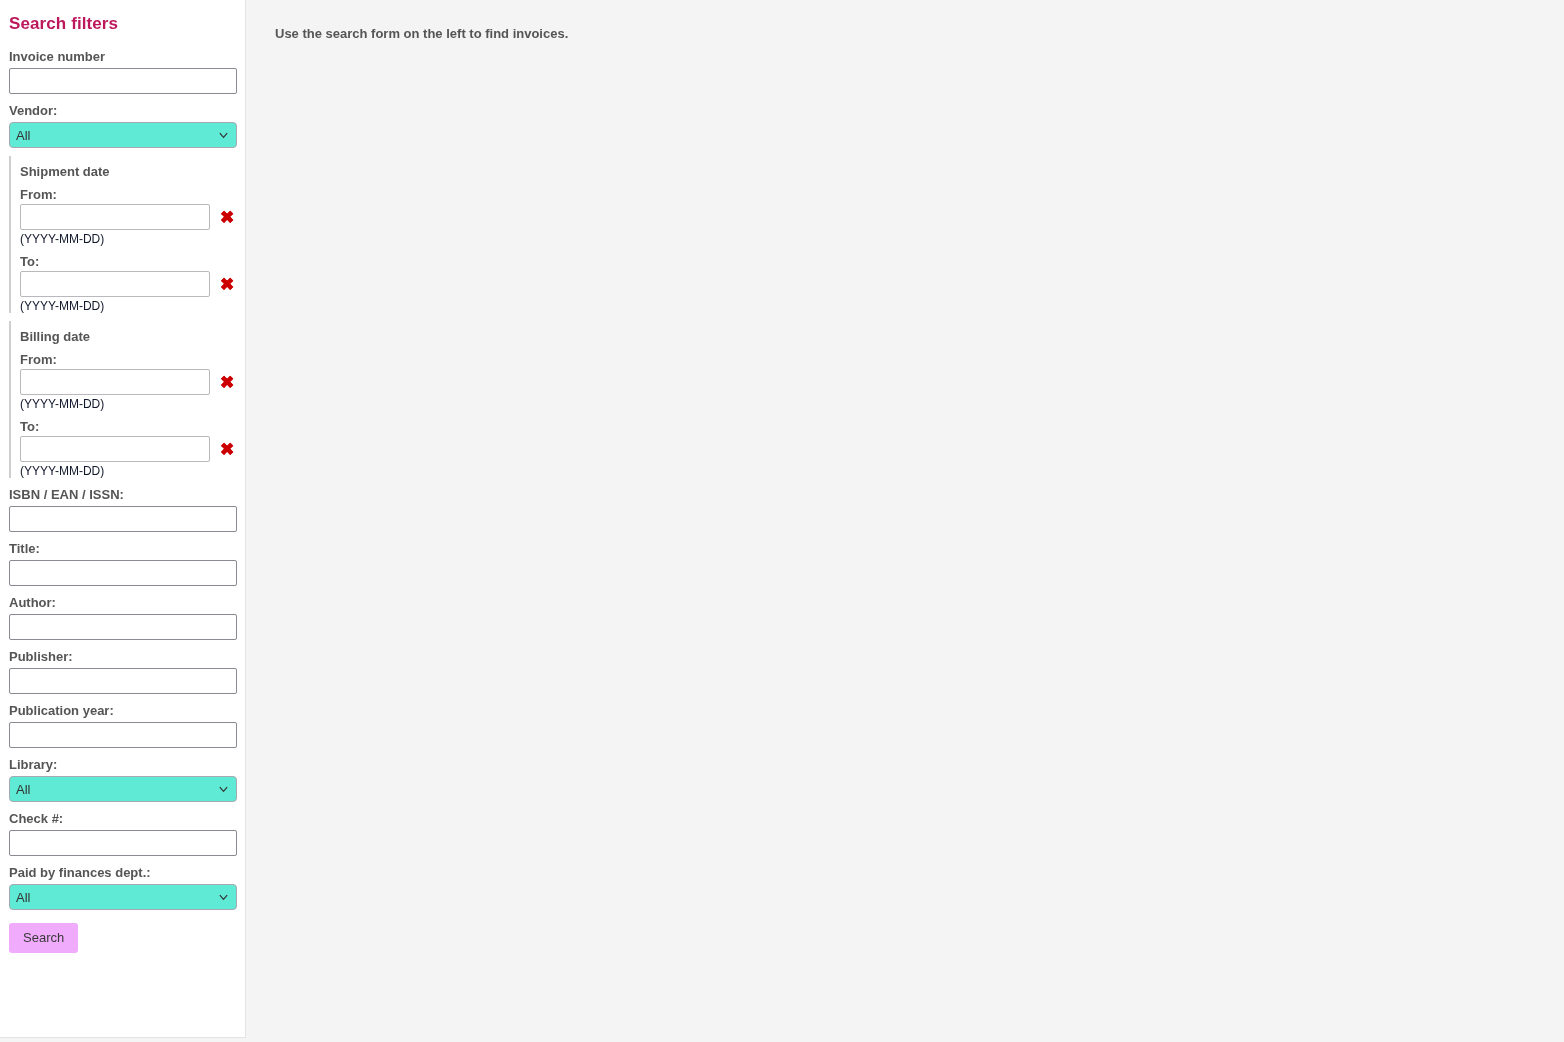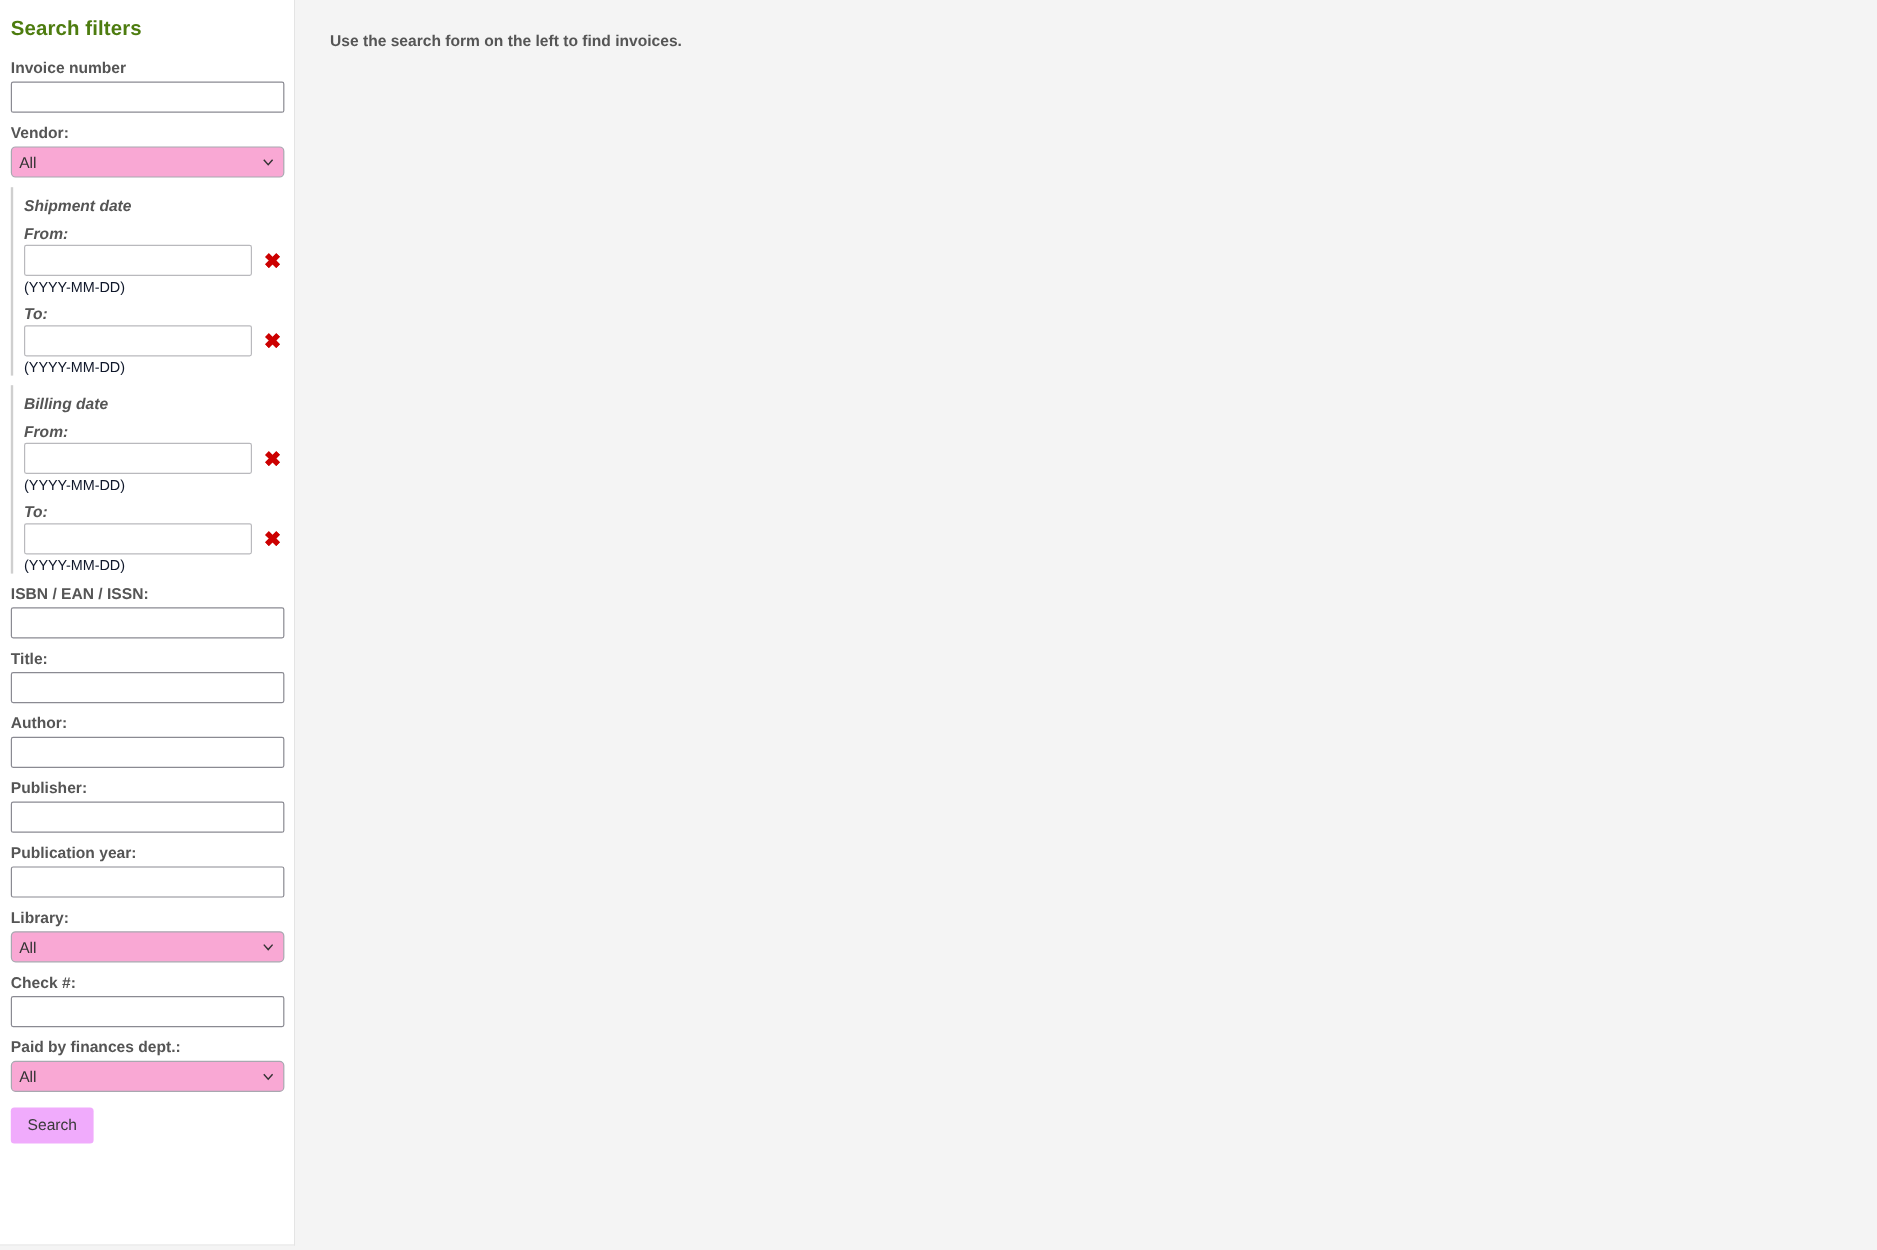--- a/index.html
+++ b/index.html
@@ -32,21 +32,21 @@
     padding: 0 0 10px 0;
     height: 1038px;
     overflow: hidden;
   }
 
   .sidebar-inner { padding: 0 9px 0 9px; }
 
   .panel-title {
     font-size: 17px;
     font-weight: bold;
-    color: #4d7c0f;
+    color: #be185d;
     margin: 0;
     padding: 14px 0 6px 0;
     letter-spacing: 0.1px;
   }
 
   .field-label {
     display: block;
     font-weight: bold;
     font-size: 13px;
     color: #555;
@@ -75,21 +75,20 @@
     margin: 8px 0 0 0;
     padding: 0 0 0 9px;
   }
 
   .group-title {
     font-weight: bold;
     font-size: 13px;
     color: #555;
     margin: 8px 0 2px 0;
     line-height: 15px;
-    font-style: italic;
   }
 
   .date-row {
     display: flex;
     align-items: center;
   }
 
   .date-input {
     width: 190px;
     height: 26px;
@@ -124,21 +123,21 @@
   }
 
   
   .select-wrap { position: relative; width: 228px; }
 
   .select-box {
     width: 228px;
     height: 26px;
     border: 1px solid #a8a8b0;
     border-radius: 4px;
-    background: #f9a8d4;
+    background: #5eead4;
     font-family: "Liberation Sans", sans-serif;
     font-size: 13px;
     color: #333;
     padding: 0 22px 0 6px;
     display: flex;
     align-items: center;
   }
 
   .select-chevron {
     position: absolute;

